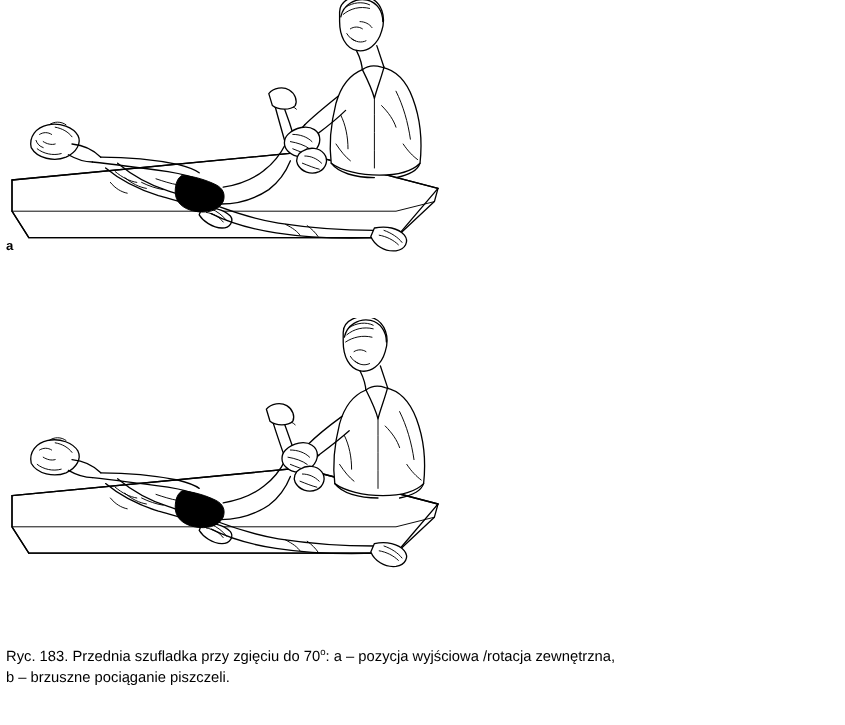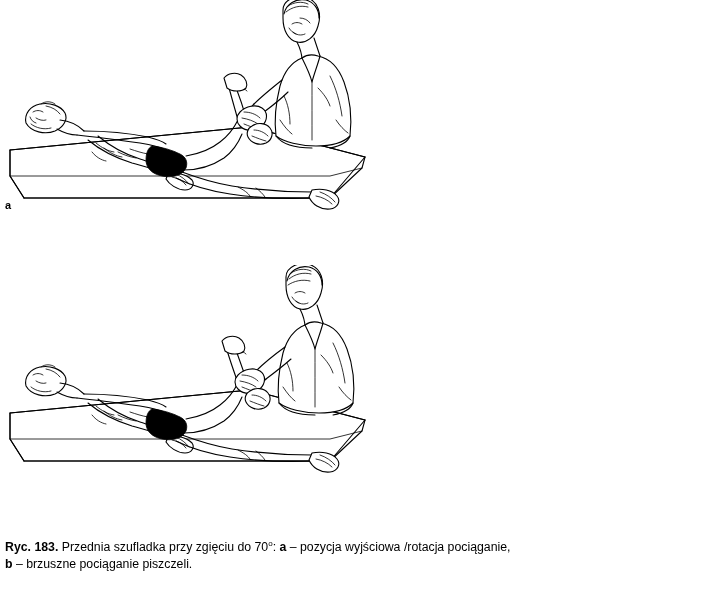--- a/index.html
+++ b/index.html
@@ -49,21 +49,21 @@
   #caption {
     position: absolute;
     left: 5px;
     top: 536px;
     width: 694px;
     font-family: "Liberation Sans", sans-serif;
     font-size: 12.3px;
     line-height: 16.5px;
     color: #000;
   }
-  #caption b { font-weight: bold; }
+  #caption b { font-weight: normal; }
   .cap-sup { font-size: 8px; vertical-align: super; }
 
   
   .ln {
     fill: none;
     stroke: #000000;
     stroke-width: 1.1;
     stroke-linecap: round;
     stroke-linejoin: round;
   }
@@ -293,16 +293,16 @@
         <path class="ln-thin" d="M283 122 C287 128 291 133 295 136"></path>
         <path class="ln-thin" d="M321 90 C327 96 331 102 333 108"></path>
         <path class="ln" d="M279 138 C285 146 299 150 315 150"></path>
         <path class="ln" d="M353 138 C351 144 343 148 333 150"></path>
       </g>
     </svg>
 
   </div>
 
   <div id="caption">
-    <b>Ryc. 183.</b><span> Przednia szufladka przy zgięciu do 70</span><span class="cap-sup">o</span><span>: </span><b>a</b><span> – pozycja wyjściowa /rotacja pociąganie,</span><br><b>b</b><span> – brzuszne pociąganie piszczeli.</span>
+    <b>Ryc. 183.</b><span> Przednia szufladka przy zgięciu do 70</span><span class="cap-sup">o</span><span>: </span><b>a</b><span> – pozycja wyjściowa /rotacja zewnętrzna,</span><br><b>b</b><span> – brzuszne pociąganie piszczeli.</span>
   </div>
 
 </div>
 
 </body></html>

